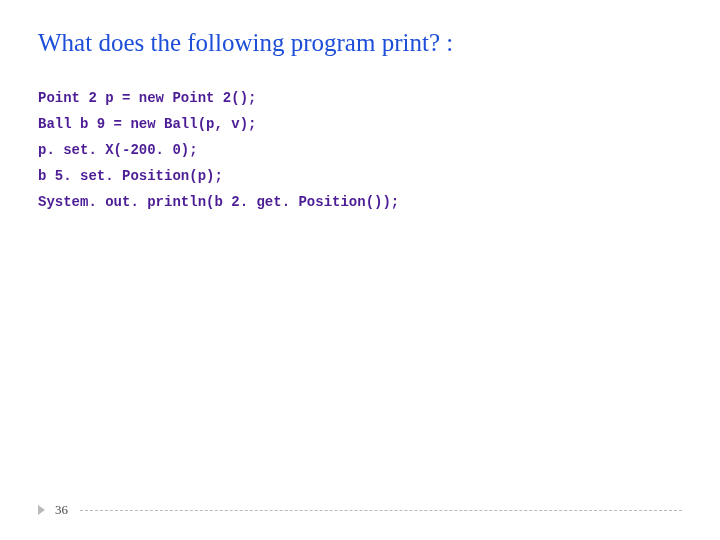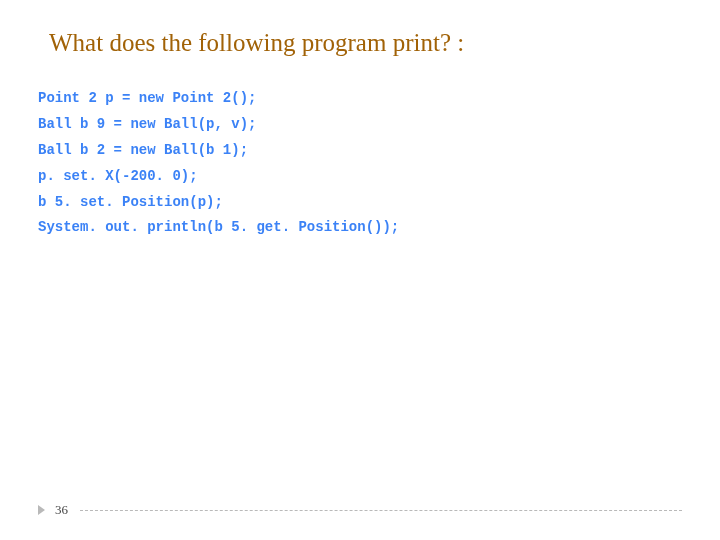--- a/index.html
+++ b/index.html
@@ -14,30 +14,30 @@
   }
   .slide {
     width: 720px;
     height: 540px;
     position: relative;
     box-sizing: border-box;
     padding: 28px 38px 0 38px;
   }
   .title {
     font-size: 25px;
-    color: #a16207;
+    color: #1d4ed8;
     font-weight: normal;
-    margin: 0 0 28px 11px;
+    margin: 0 0 28px 0;
     line-height: 1.2;
   }
   .code-block {
     font-family: "Courier New", Courier, monospace;
     font-size: 14px;
     font-weight: bold;
-    color: #3b82f6;
+    color: #4c1d95;
     line-height: 1.85;
   }
   .code-line {
     white-space: pre;
   }
   .footer {
     position: absolute;
     left: 38px;
     right: 38px;
     bottom: 22px;
@@ -77,24 +77,23 @@
 </head>
 <body>
 
 <div class="slide">
 
   <h1 class="title">What does the following program print? :</h1>
 
   <div class="code-block">
     <div class="code-line">Point 2 p = new Point 2();</div>
     <div class="code-line">Ball b 9 = new Ball(p, v);</div>
-    <div class="code-line">Ball b 2 = new Ball(b 1);</div>
     <div class="code-line">p. set. X(-200. 0);</div>
     <div class="code-line">b 5. set. Position(p);</div>
-    <div class="code-line">System. out. println(b 5. get. Position());</div>
+    <div class="code-line">System. out. println(b 2. get. Position());</div>
   </div>
 
   <div class="footer">
     <div class="bullet-icon"></div>
     <div class="page-number">36</div>
     <div class="dash-line"></div>
   </div>
 
 </div>
 

